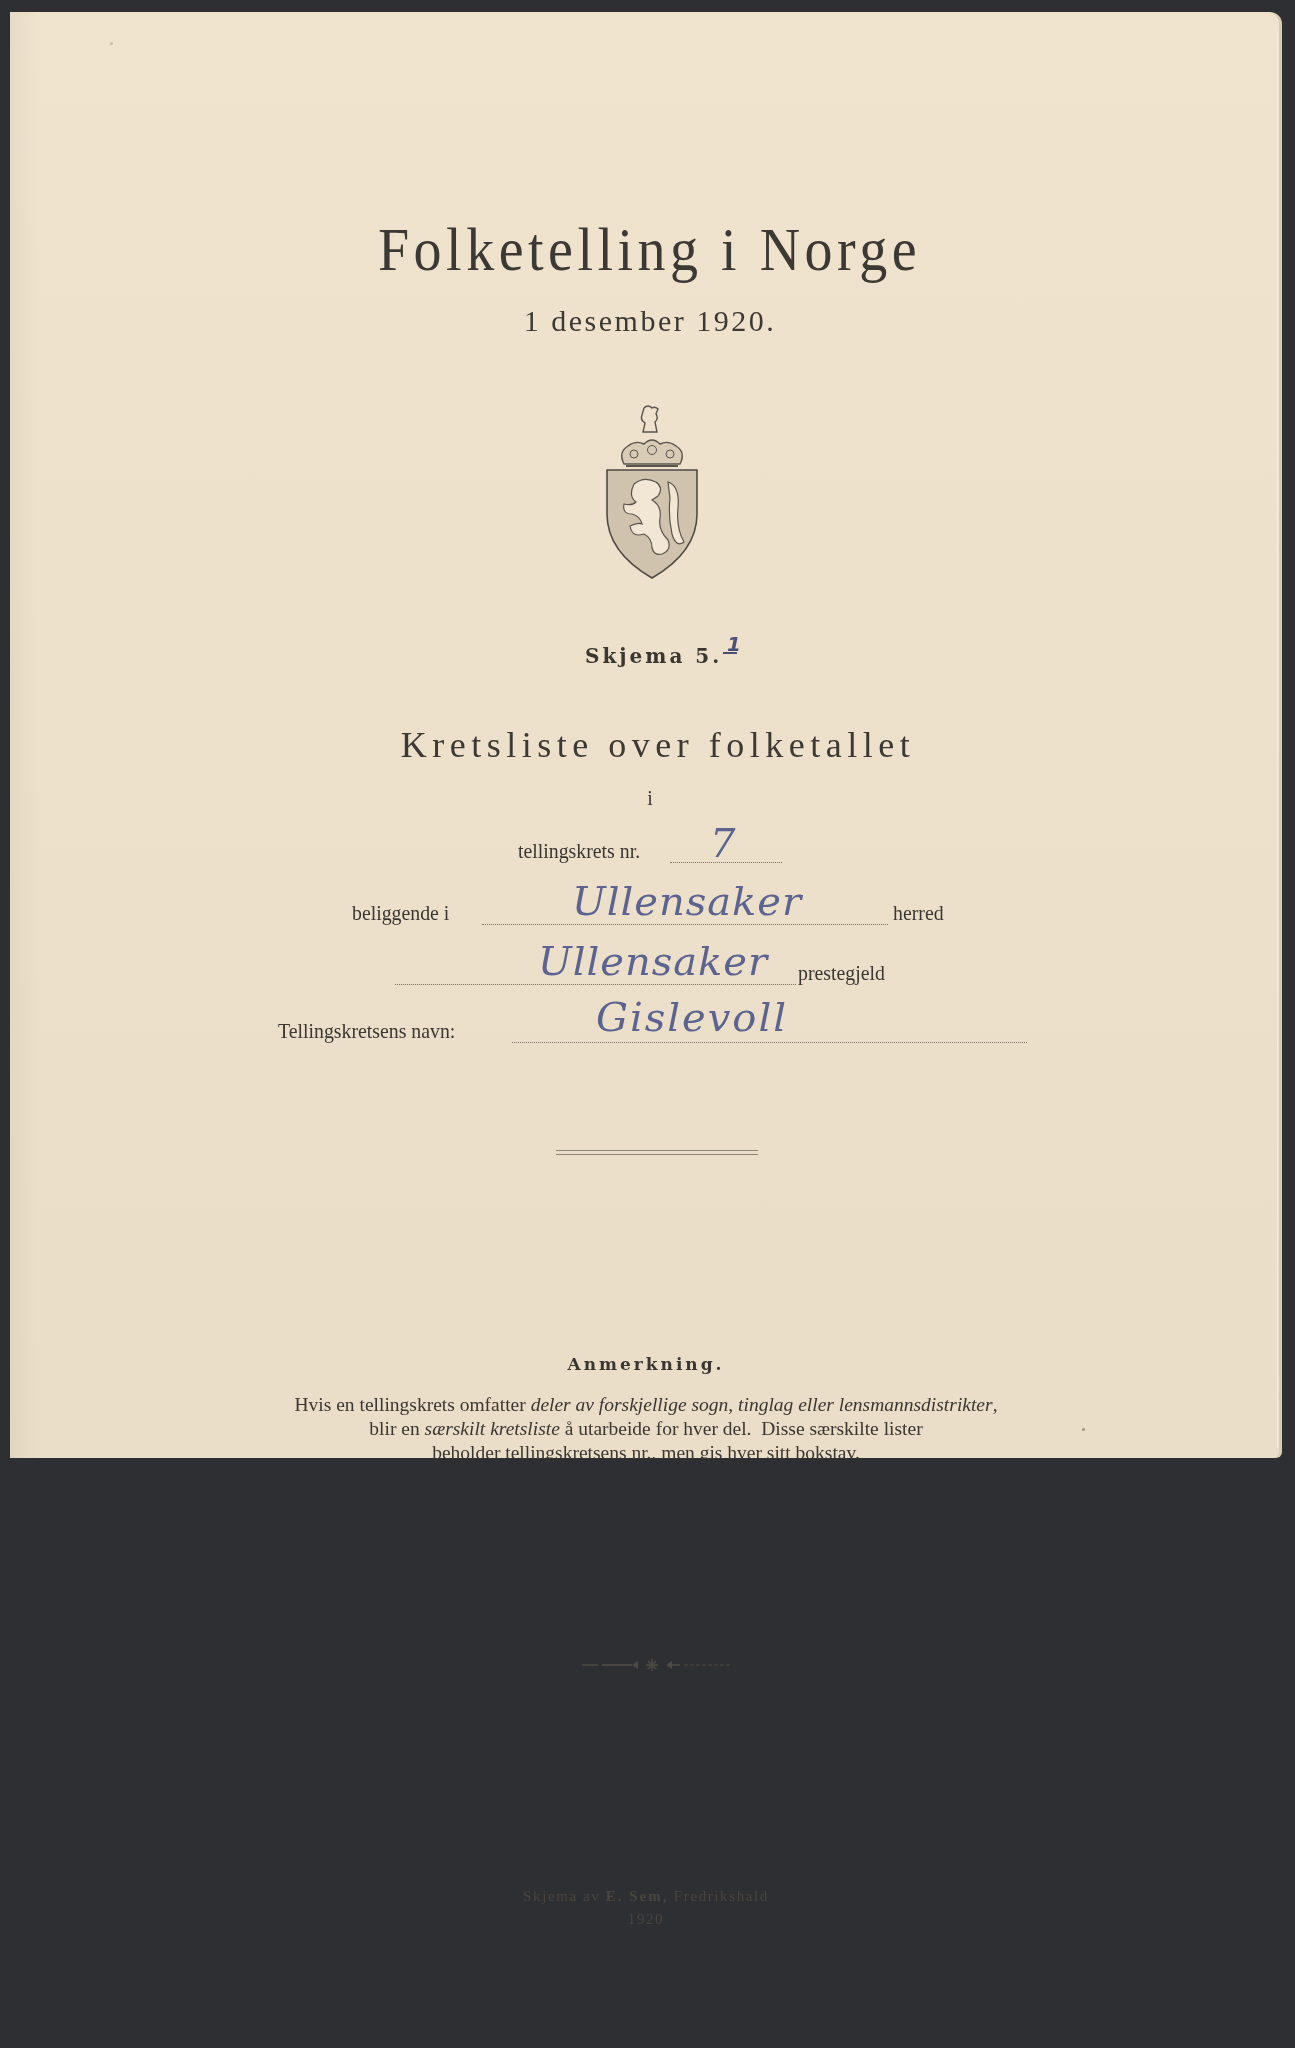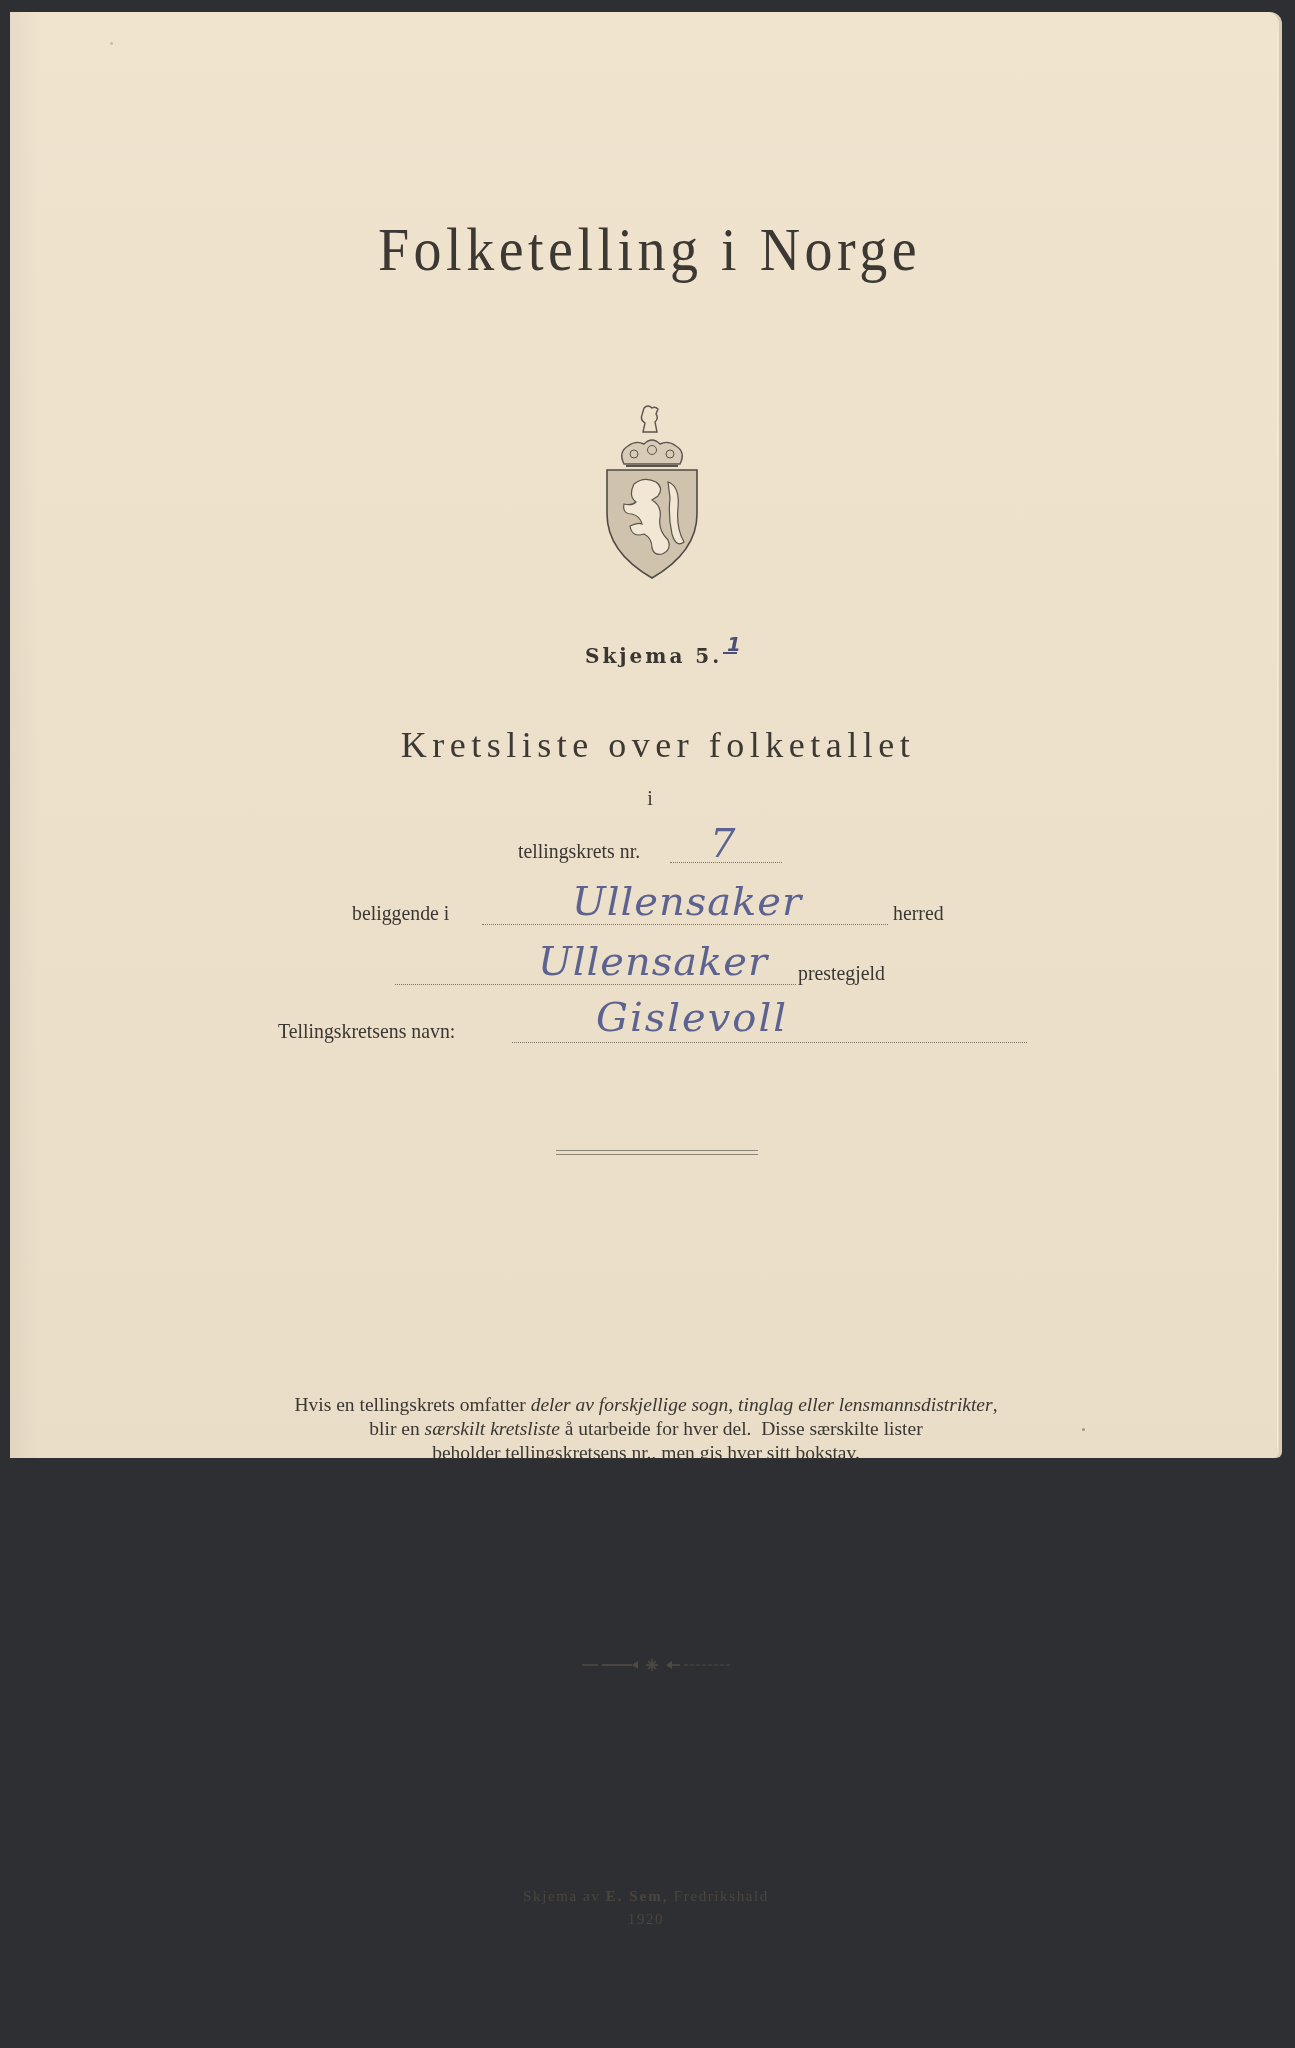--- a/index.html
+++ b/index.html
@@ -107,20 +107,21 @@
   }
   .speck { position: absolute; width: 3px; height: 3px; border-radius: 50%; background: #6b6257; opacity: .6; }
 </style>
 </head>
 <body>
 
 <div class="page">
   <div class="page-edge"></div>
 
   <div class="abs title">Folketelling i Norge</div>
+  <div class="abs date">1 desember 1920.</div>
 
   <svg class="abs arms" viewBox="0 0 96 176">
 
     <path d="M40 4 q4-4 8 0 q3-2 6 1 l-2 5 q3 4 -1 8 l2 10 h-14 l2-9 q-5-3 -3-8 z" fill="none" stroke="#5a544c" stroke-width="1.4"></path>
 
     <path d="M20 60 q-6-12 4-18 q8-6 16-2 q8-8 16 0 q8-4 16 2 q10 6 4 18 z" fill="#d8ccb6" stroke="#5a544c" stroke-width="1.4"></path>
     <circle cx="30" cy="50" r="4" fill="none" stroke="#5a544c" stroke-width="1"></circle>
     <circle cx="48" cy="46" r="4.5" fill="none" stroke="#5a544c" stroke-width="1"></circle>
     <circle cx="66" cy="50" r="4" fill="none" stroke="#5a544c" stroke-width="1"></circle>
     <path d="M22 62 h52" stroke="#5a544c" stroke-width="2"></path>
@@ -161,20 +162,21 @@
   </div>
 
   <div class="field-row" style="left:268px; top:1006px;">
     <span class="lbl">Tellingskretsens navn:</span>
   </div>
   <div class="dots" style="left:502px; top:1030px; width:515px;"></div>
   <div class="hand" style="left:550px; top:982px; font-size:40px; letter-spacing:2px;margin-left:36px;">Gislevoll</div>
 
   <div class="abs divider"></div>
 
+  <div class="abs note-title">Anmerkning.</div>
   <div class="abs note-line" style="top:1366px;">
     <span>Hvis en tellingskrets omfatter </span><span class="it">deler av forskjellige sogn</span><span>, </span><span class="it">tinglag eller lensmannsdistrikter</span><span>,</span>
   </div>
   <div class="abs note-line" style="top:1390px;">
     <span>blir en </span><span class="it">særskilt kretsliste</span><span style="white-space:pre;"> å utarbeide for hver del.  Disse særskilte lister</span>
   </div>
   <div class="abs note-line" style="top:1414px;">beholder tellingskretsens nr., men gis hver sitt bokstav.</div>
 
   <svg class="abs ornament" viewBox="0 0 160 20">
     <line x1="2" y1="10" x2="18" y2="10" stroke="#4f4a43" stroke-width="1.5"></line>

